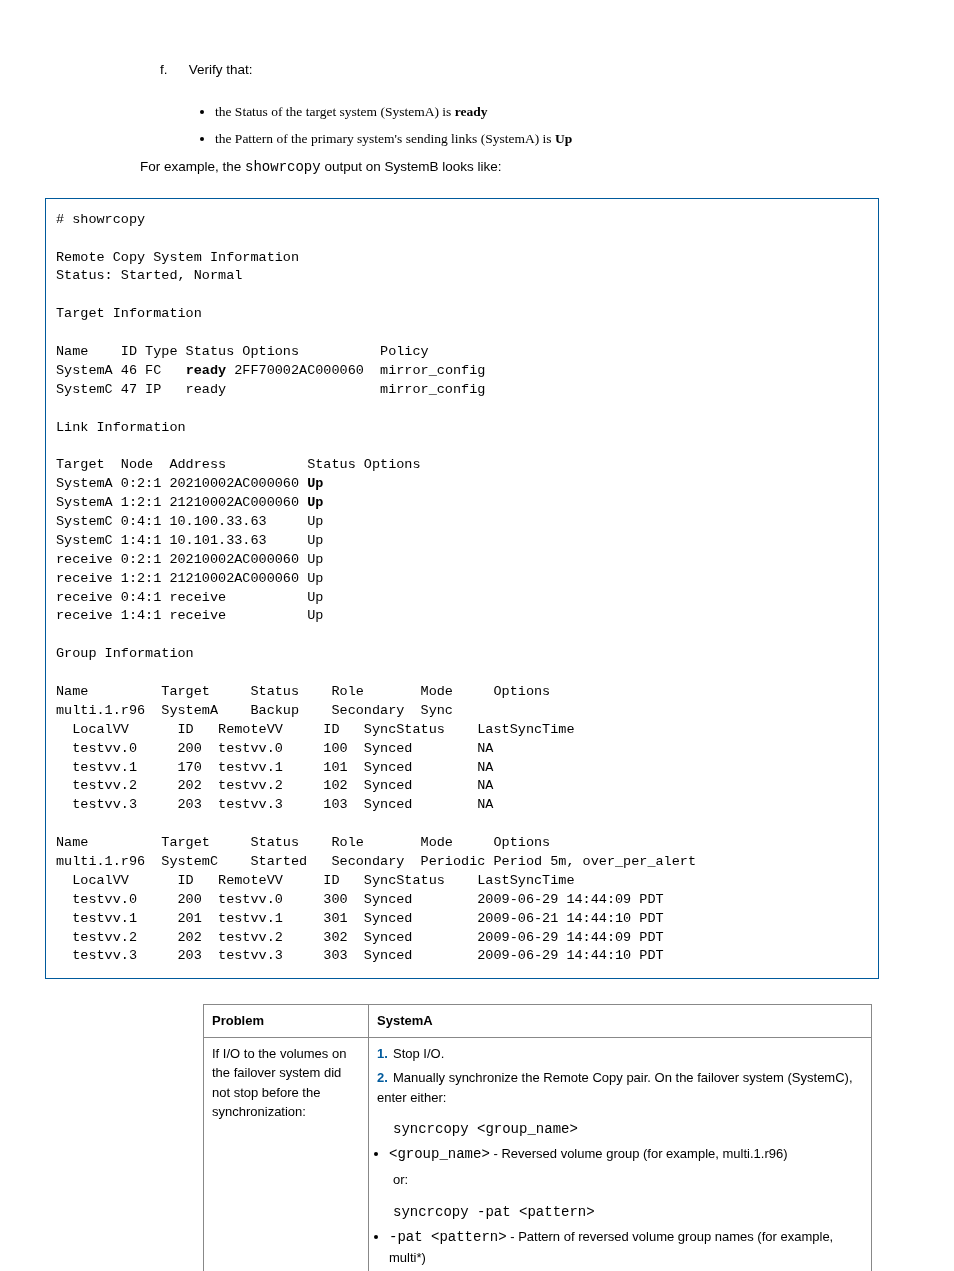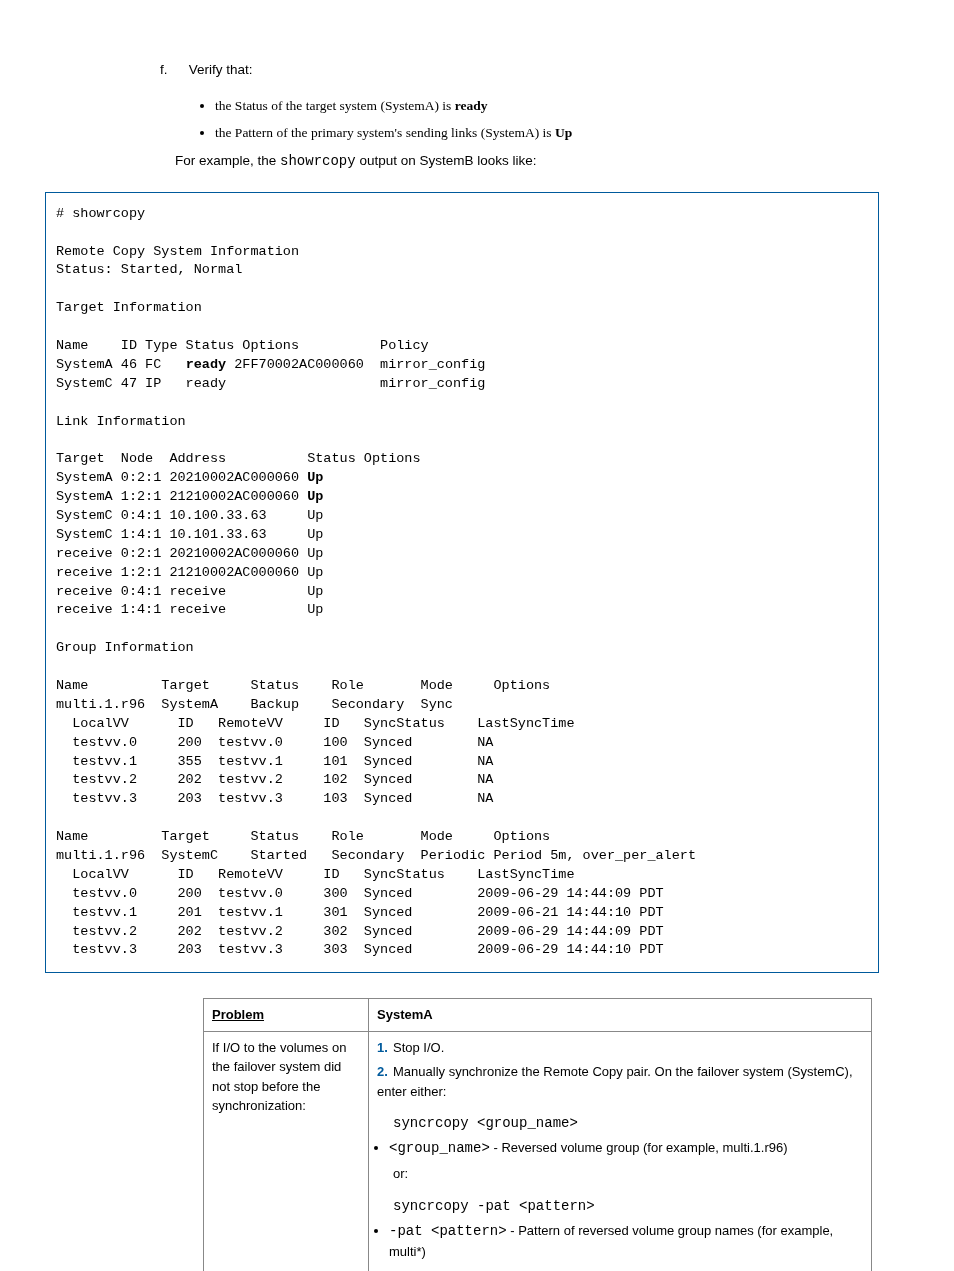--- a/index.html
+++ b/index.html
@@ -7,37 +7,37 @@
       font-family: Arial, Helvetica, sans-serif;
       font-size: 13.5px;
       line-height: 1.5;
       color: #000;
       background: #fff;
       width: 954px;
       padding: 60px 85px 40px 85px;
     }
     .list-f {
       margin-left: 75px;
-      margin-bottom: 16px;
+      margin-bottom: 22px;
     }
     .list-f .marker {
       display: inline-block;
       width: 25px;
     }
     .sub-bullets {
       margin-left: 130px;
       margin-top: 8px;
     }
     .sub-bullets li {
       list-style: disc;
       margin-bottom: 6px;
       font-family: Liberation Serif, serif;
     }
     .for-example {
-      margin-left: 90px;
+      margin-left: 55px;
       margin-top: 8px;
       margin-bottom: 15px;
     }
     .code-inline {
       font-family: "Courier New", monospace;
       font-size: 14px;
     }
     .terminal-block {
       border: 1.5px solid #005a9c;
       padding: 12px 10px;
@@ -117,37 +117,37 @@
 <span>receive 1:2:1 21210002AC000060 Up</span>
 <span>receive 0:4:1 receive          Up</span>
 <span>receive 1:4:1 receive          Up</span>
 
 <span>Group Information</span>
 
 <span>Name         Target     Status    Role       Mode     Options</span>
 <span>multi.1.r96  SystemA    Backup    Secondary  Sync</span>
 <span>  LocalVV      ID   RemoteVV     ID   SyncStatus    LastSyncTime</span>
 <span>  testvv.0     200  testvv.0     100  Synced        NA</span>
-<span>  testvv.1     355  testvv.1     101  Synced        NA</span>
+<span>  testvv.1     170  testvv.1     101  Synced        NA</span>
 <span>  testvv.2     202  testvv.2     102  Synced        NA</span>
 <span>  testvv.3     203  testvv.3     103  Synced        NA</span>
 
 <span>Name         Target     Status    Role       Mode     Options</span>
 <span>multi.1.r96  SystemC    Started   Secondary  Periodic Period 5m, over_per_alert</span>
 <span>  LocalVV      ID   RemoteVV     ID   SyncStatus    LastSyncTime</span>
 <span>  testvv.0     200  testvv.0     300  Synced        2009-06-29 14:44:09 PDT</span>
 <span>  testvv.1     201  testvv.1     301  Synced        2009-06-21 14:44:10 PDT</span>
 <span>  testvv.2     202  testvv.2     302  Synced        2009-06-29 14:44:09 PDT</span>
 <span>  testvv.3     203  testvv.3     303  Synced        2009-06-29 14:44:10 PDT</span></pre>
 </div>
 
 <table class="problem-solution">
   <thead>
     <tr>
-      <th style="width:165px;text-decoration:underline;">Problem</th>
+      <th style="width:165px;">Problem</th>
       <th>SystemA</th>
     </tr>
   </thead>
   <tbody>
     <tr>
       <td>If I/O to the volumes on the failover system did not stop before the synchronization:</td>
       <td>
         <ol class="sol-ol">
           <li><span class="num">1.</span><span>Stop I/O.</span></li>
           <li><span class="num">2.</span><span>Manually synchronize the Remote Copy pair. On the failover system (SystemC), enter either:</span>

